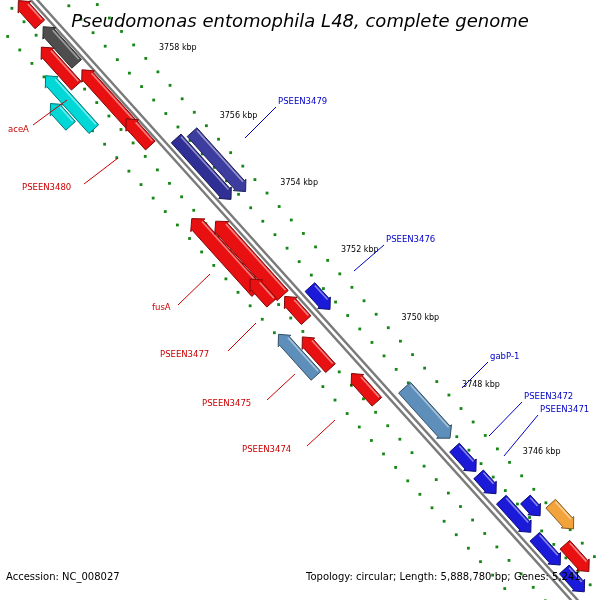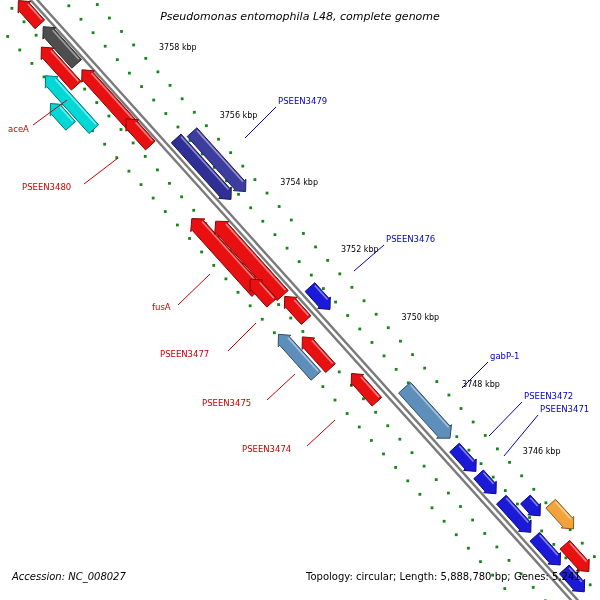--- a/index.html
+++ b/index.html
@@ -1,22 +1,22 @@
 <!DOCTYPE html>
 <html><head>
 <meta charset="utf-8">
 <style>
   html,body{margin:0;padding:0;background:#ffffff;}
   #stage{position:relative;width:600px;height:600px;background:#ffffff;overflow:hidden;
          font-family:"DejaVu Sans", sans-serif;}
   #map{position:absolute;left:0;top:0;}
   .title{position:absolute;top:10px;left:0;width:100%;text-align:center;
-         font-style:italic;font-size:11px;color:#000;}
+         font-style:italic;font-size:18px;color:#000;}
   .footer{position:absolute;top:571px;font-size:10px;color:#000;white-space:nowrap;}
-  .footer.acc{left:12px;font-style:italic;}
+  .footer.acc{left:6px;}
   .footer.topo{left:262px;margin-left:44px;}
 </style>
 </head>
 <body>
 
 <div id="stage">
   <svg id="map" width="600" height="600" viewBox="0 0 600 600">
       <rect x="6.2449858272766345" y="35.086759625315466" width="2.8" height="2.8" fill="#168716"></rect>
       <rect x="18.36963241449915" y="48.552543862965855" width="2.8" height="2.8" fill="#168716"></rect>
       <rect x="30.494279001721665" y="62.01832810061624" width="2.8" height="2.8" fill="#168716"></rect>

